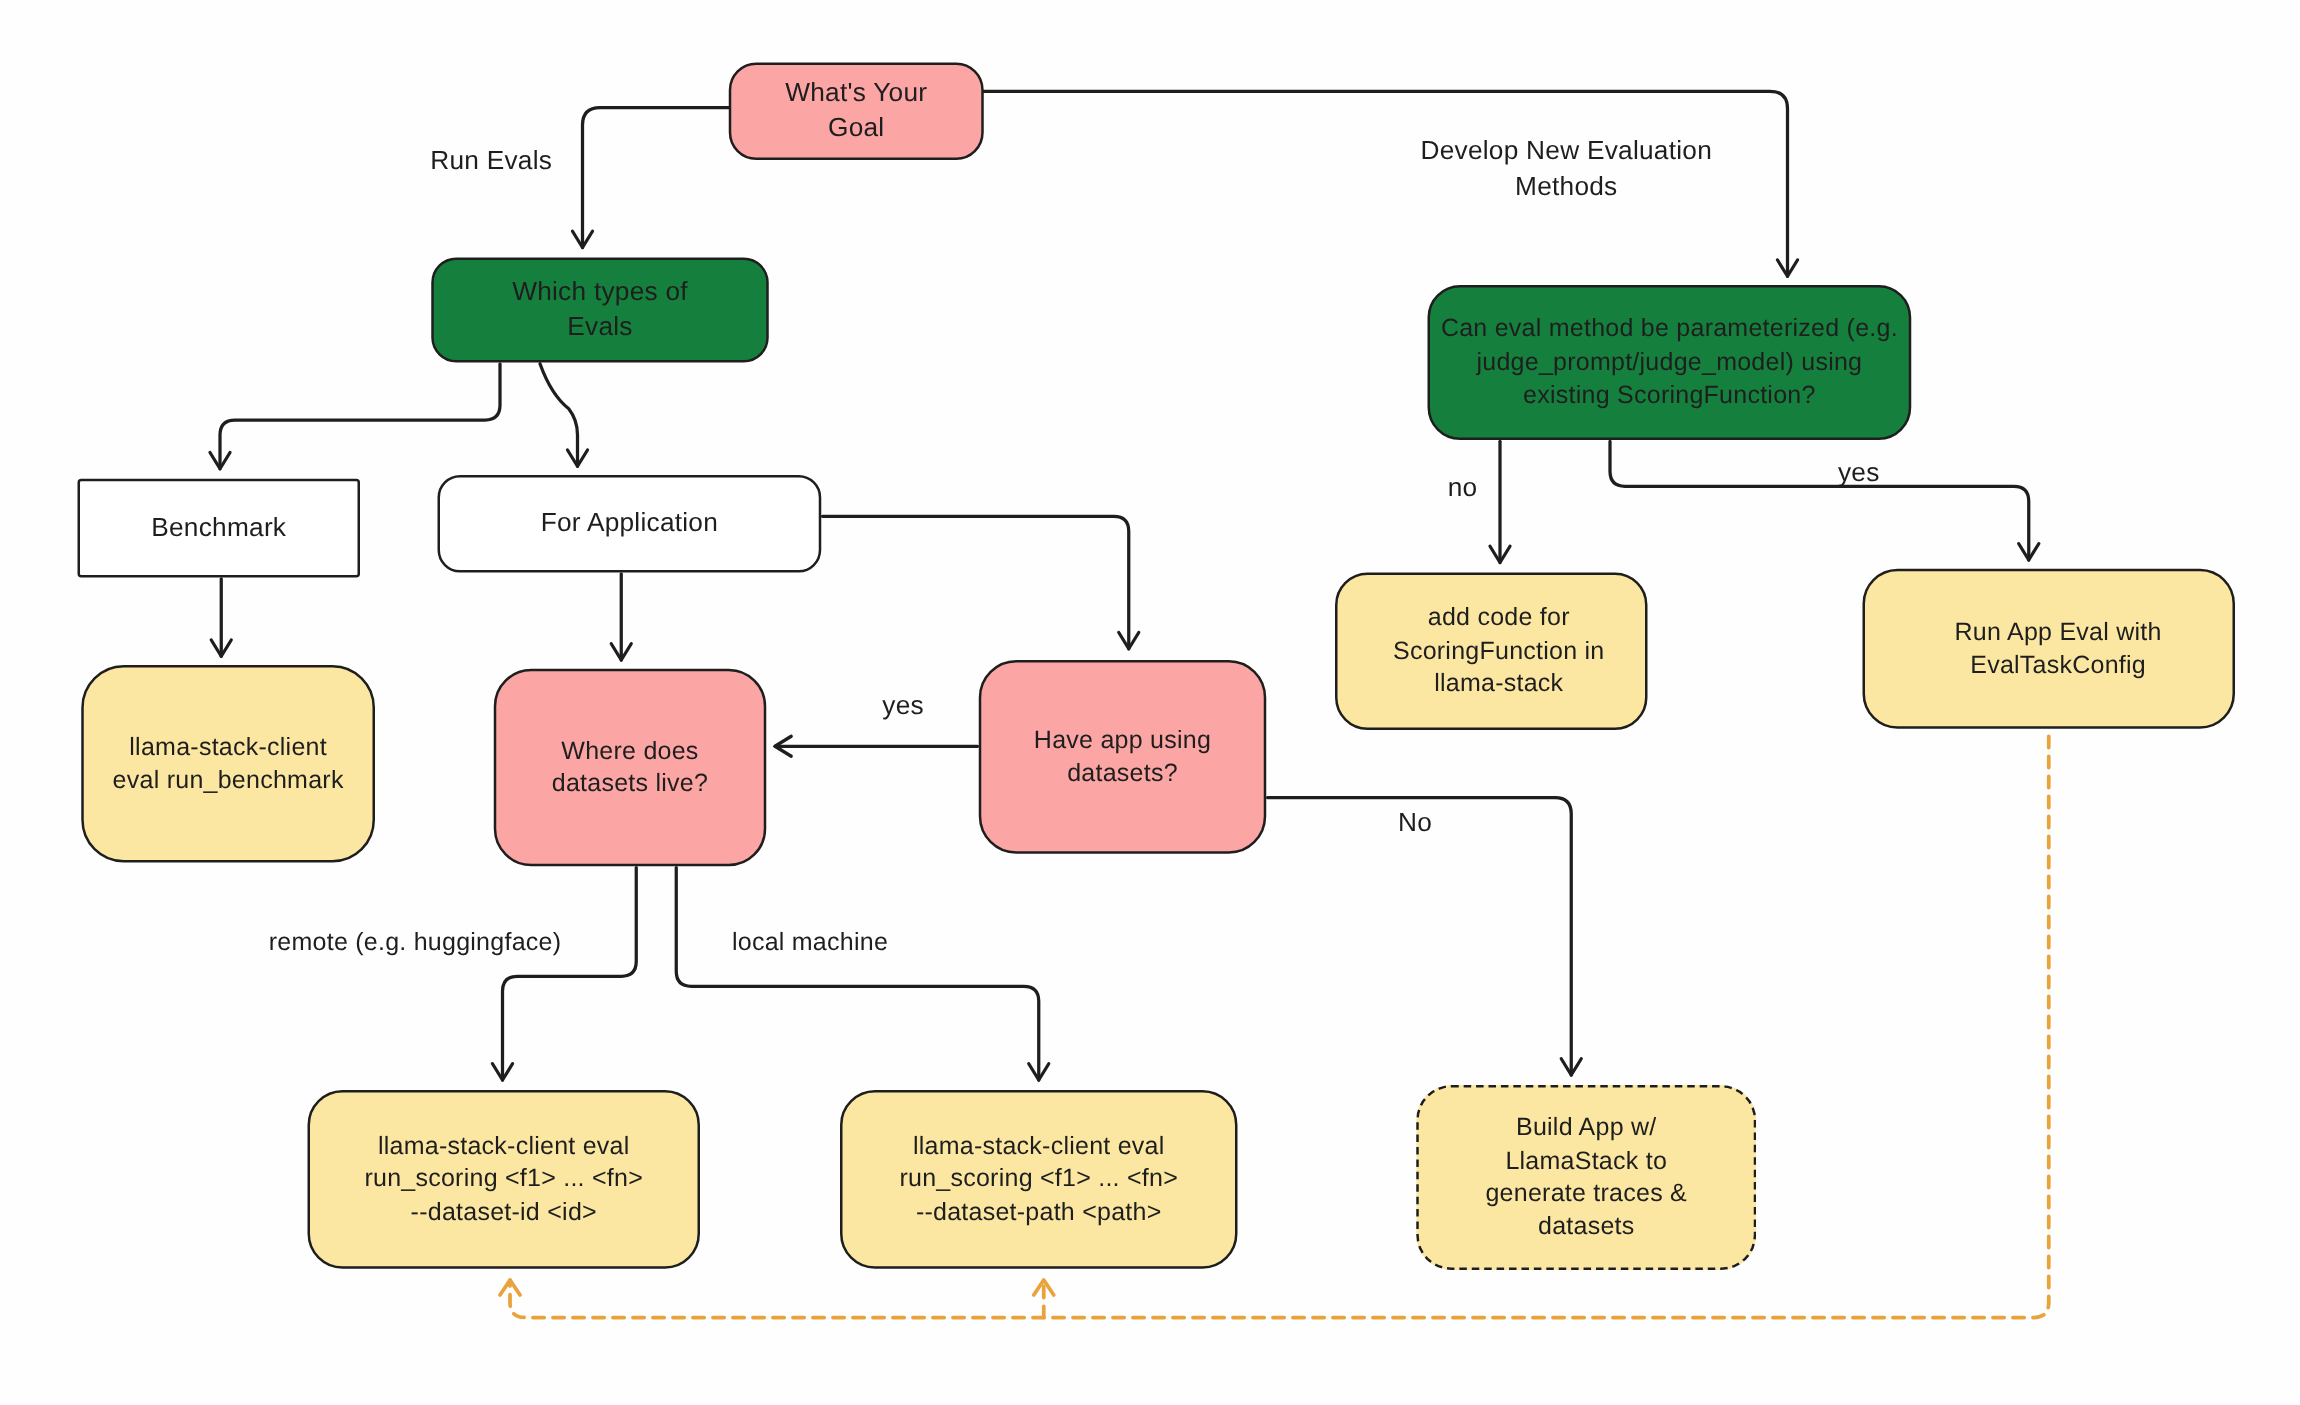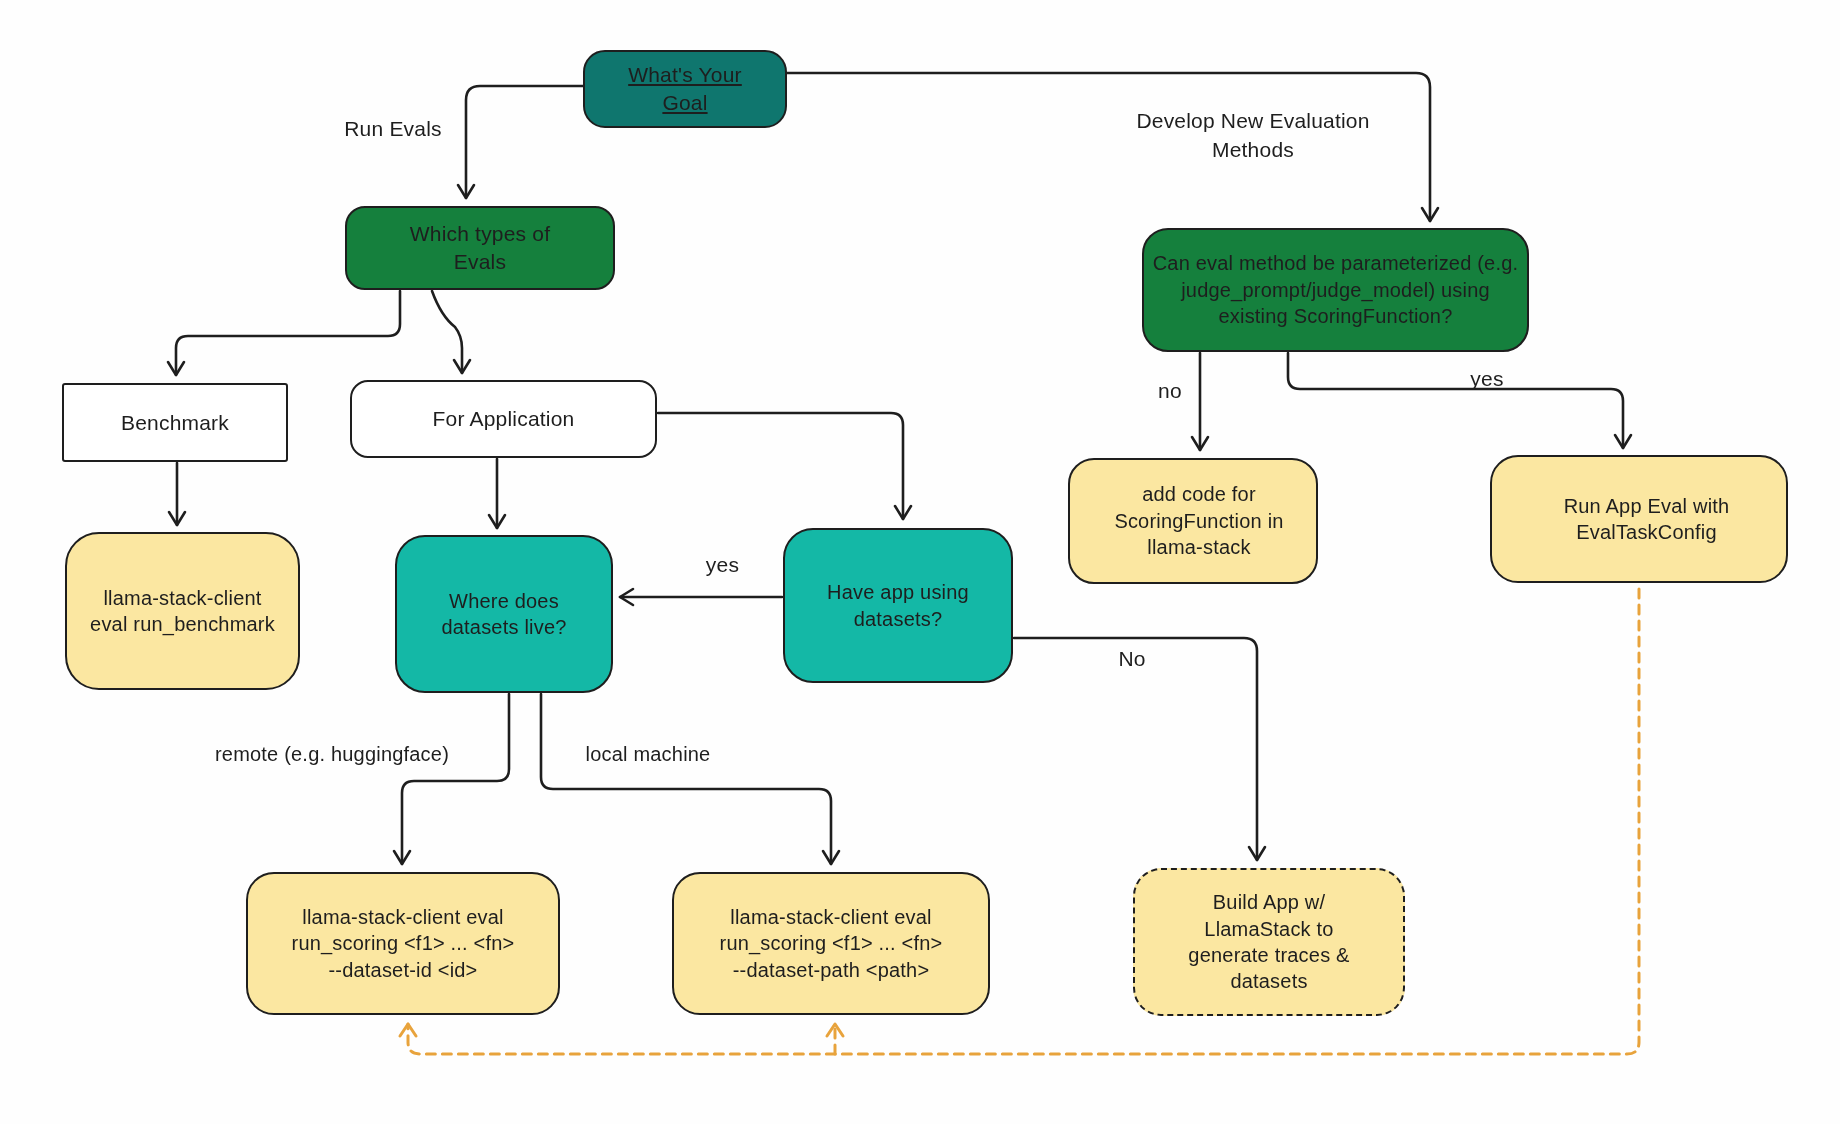--- a/index.html
+++ b/index.html
@@ -8,24 +8,24 @@
     font-family:"Liberation Sans","DejaVu Sans",sans-serif; color:#1e1e1e; overflow:hidden;
   }
   svg.wires { position:absolute; left:0; top:0; width:1840px; height:1124px; }
   .node {
     position:absolute; box-sizing:border-box;
     display:flex; align-items:center; justify-content:center;
     text-align:center; white-space:pre-line; line-height:1.32;
     border:2.6px solid #1e1e1e; background:#ffffff;
     font-size:20px; letter-spacing:.2px;
   }
-  .pink   { background:#0f766e;text-decoration:underline; }
+  .pink   { background:#fca5a5; }
   .green  { background:#15803d; }
   .yellow { background:#fbe7a1; }
-  .blue   { background:#14b8a6; }
+  .blue   { background:#fca5a5; }
   .white  { background:#ffffff; }
   .dashed { border-style:dashed; }
   .elabel {
     position:absolute; text-align:center; white-space:pre-line;
     line-height:1.4; font-size:21px; letter-spacing:.2px;
   }
 </style>
 </head>
 <body>
 

